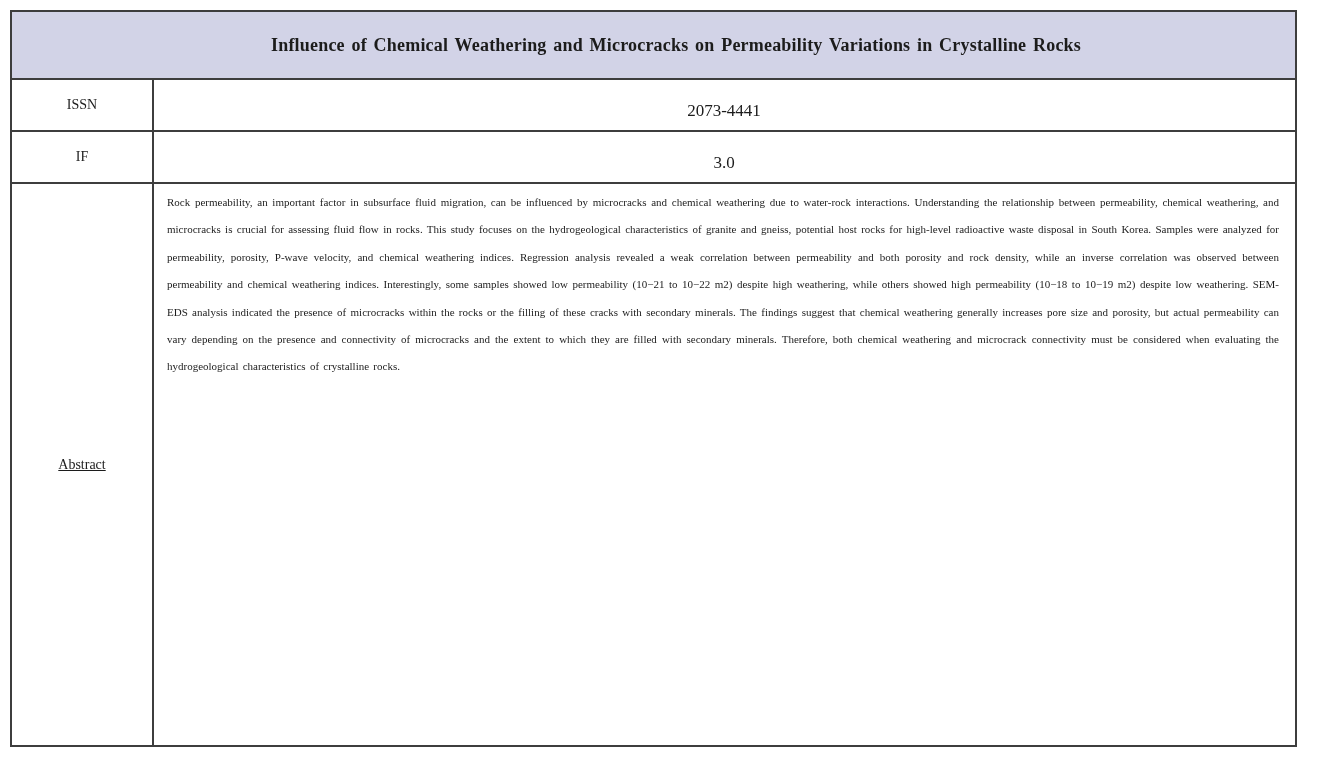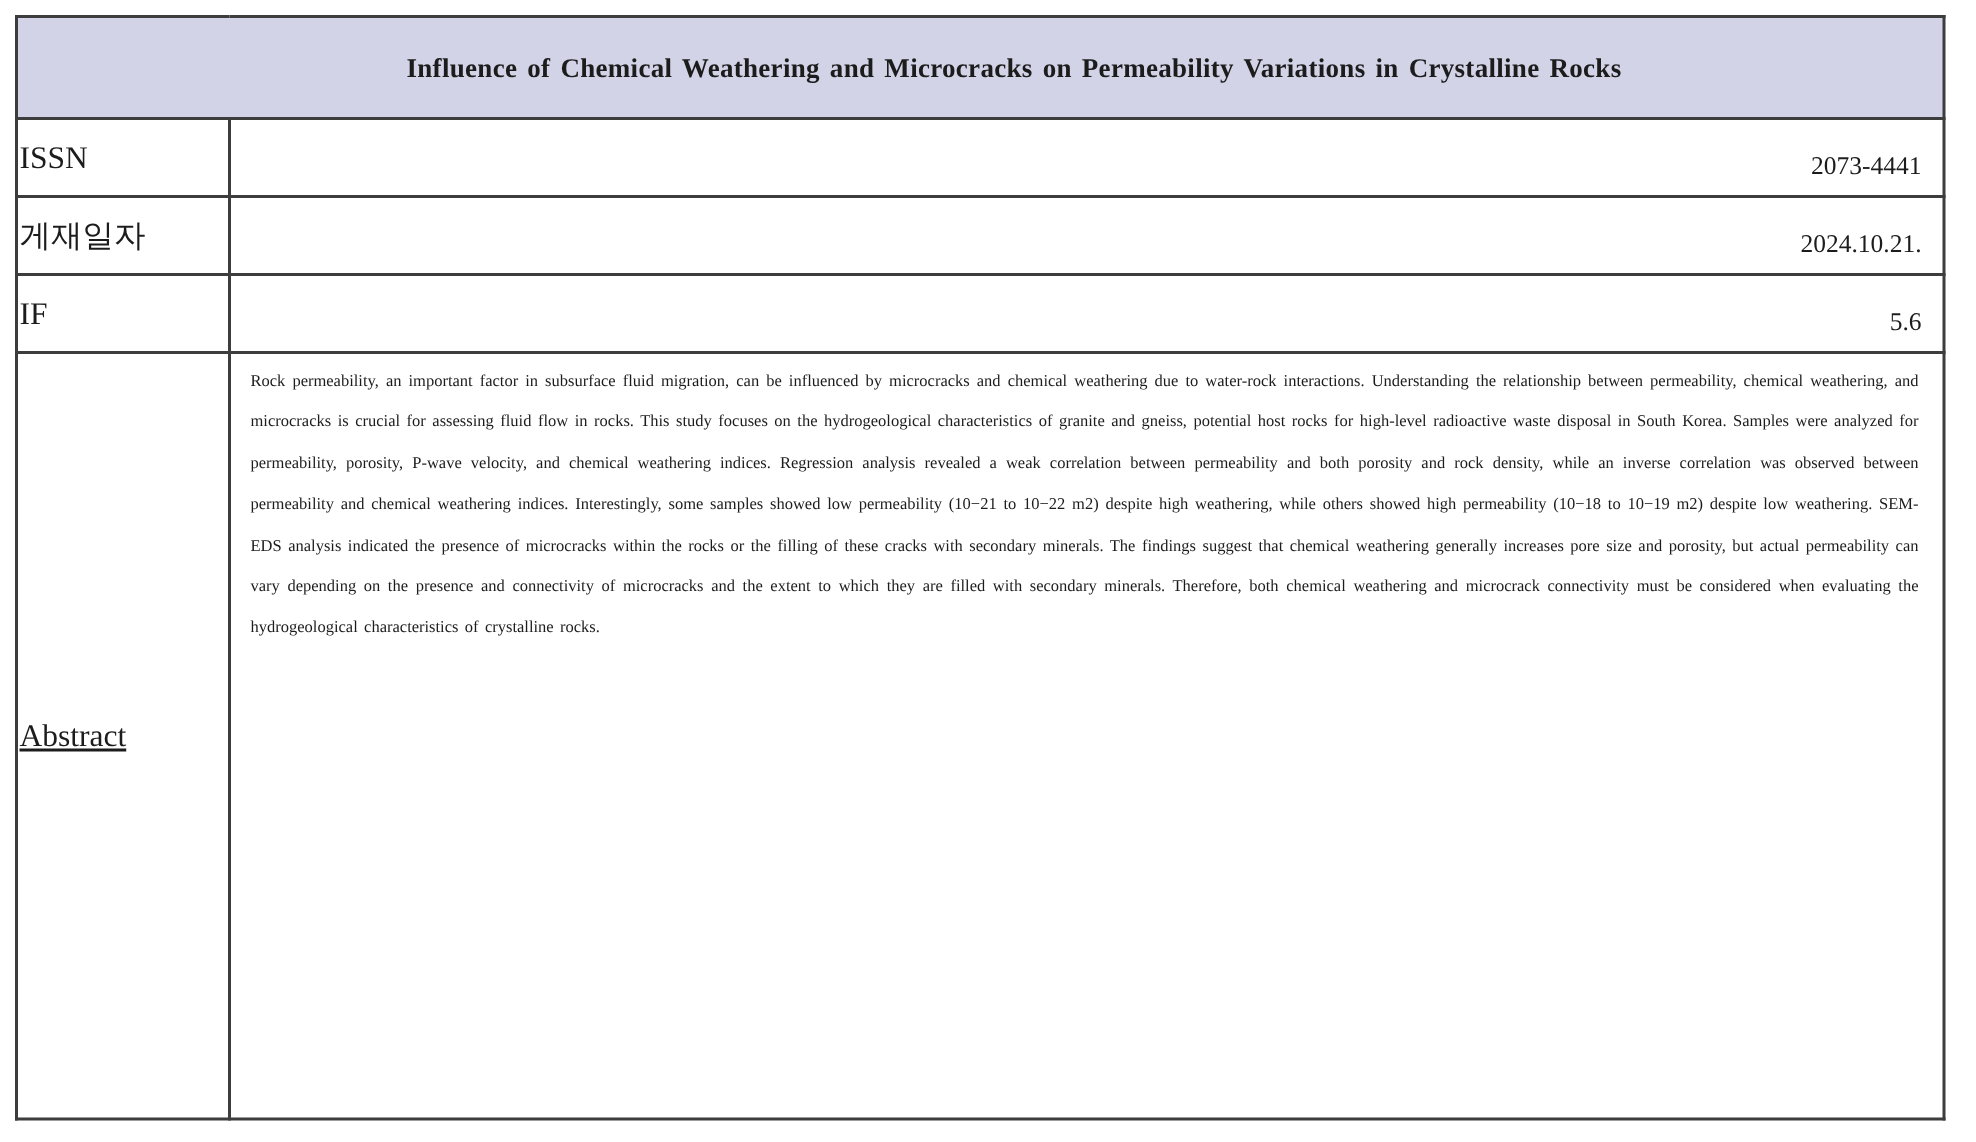--- a/index.html
+++ b/index.html
@@ -34,26 +34,27 @@
     text-align: center;
     vertical-align: middle;
     font-size: 18px;
     font-weight: 600;
     letter-spacing: 0.2px;
     word-spacing: 2px;
     padding-left: 46px;
   }
   col.label-col { width: 142px; }
   .label-cell {
+    text-align: center;
     vertical-align: middle;
-    font-size: 21px;
+    font-size: 14px;
     height: 48px;
   }
   .value-cell {
-    text-align: right;
+    text-align: center;
     vertical-align: middle;
     font-size: 17px;
     padding: 12px 14px 0 13px;
   }
   .abstract-label {
     height: auto;
     text-decoration: underline;
   }
   .abstract-value {
     vertical-align: top;
@@ -75,26 +76,22 @@
     </colgroup>
     <tbody>
       <tr>
         <td colspan="2" class="title-cell">Influence of Chemical Weathering and Microcracks on Permeability Variations in Crystalline Rocks</td>
       </tr>
       <tr>
         <td class="label-cell">ISSN</td>
         <td class="value-cell">2073-4441</td>
       </tr>
       <tr>
-        <td class="label-cell">게재일자</td>
-        <td class="value-cell">2024.10.21.</td>
-      </tr>
-      <tr>
         <td class="label-cell">IF</td>
-        <td class="value-cell">5.6</td>
+        <td class="value-cell">3.0</td>
       </tr>
       <tr>
         <td class="label-cell abstract-label">Abstract</td>
         <td class="value-cell abstract-value">Rock permeability, an important factor in subsurface fluid migration, can be influenced by microcracks and chemical weathering due to water-rock interactions. Understanding the relationship between permeability, chemical weathering, and microcracks is crucial for assessing fluid flow in rocks. This study focuses on the hydrogeological characteristics of granite and gneiss, potential host rocks for high-level radioactive waste disposal in South Korea. Samples were analyzed for permeability, porosity, P-wave velocity, and chemical weathering indices. Regression analysis revealed a weak correlation between permeability and both porosity and rock density, while an inverse correlation was observed between permeability and chemical weathering indices. Interestingly, some samples showed low permeability (10−21 to 10−22 m2) despite high weathering, while others showed high permeability (10−18 to 10−19 m2) despite low weathering. SEM-EDS analysis indicated the presence of microcracks within the rocks or the filling of these cracks with secondary minerals. The findings suggest that chemical weathering generally increases pore size and porosity, but actual permeability can vary depending on the presence and connectivity of microcracks and the extent to which they are filled with secondary minerals. Therefore, both chemical weathering and microcrack connectivity must be considered when evaluating the hydrogeological characteristics of crystalline rocks.</td>
       </tr>
     </tbody>
   </table>
 </div>
 
 </body></html>

